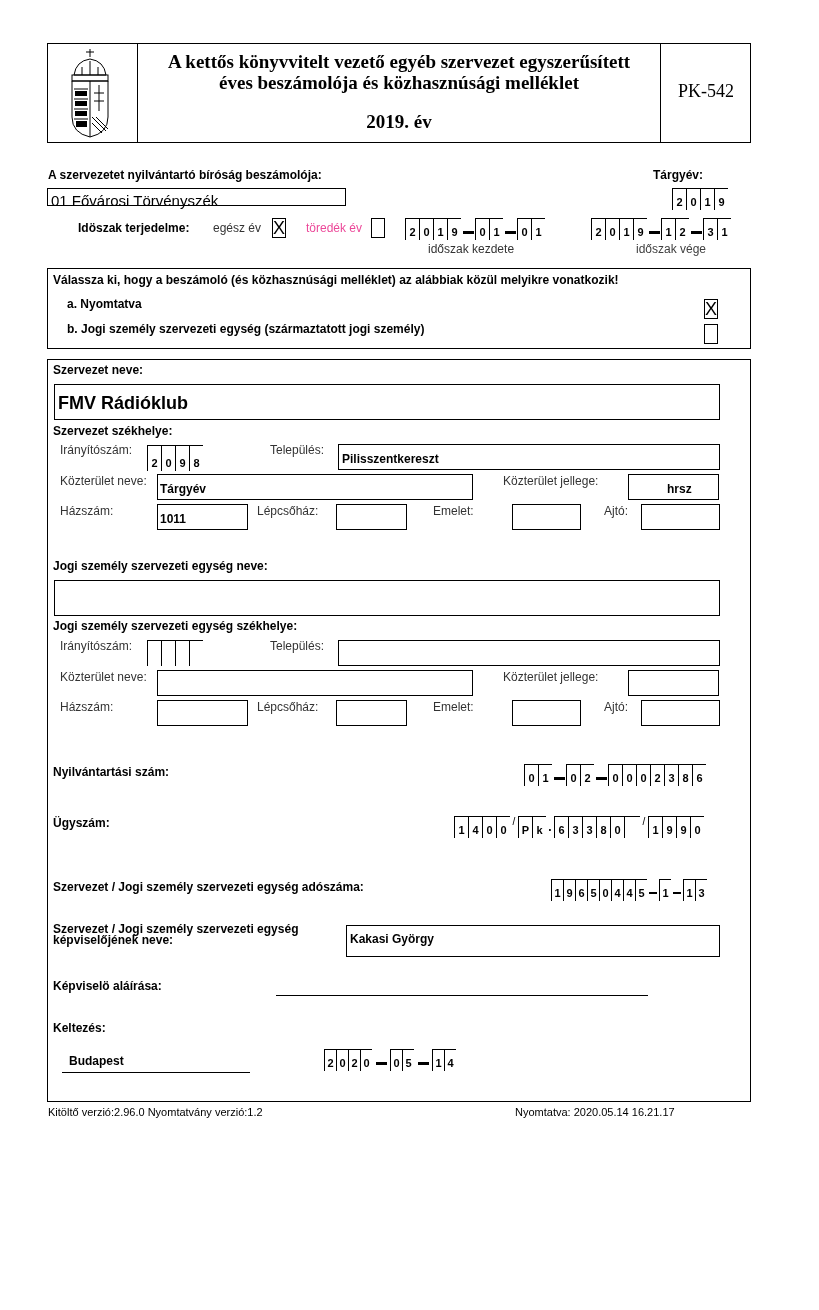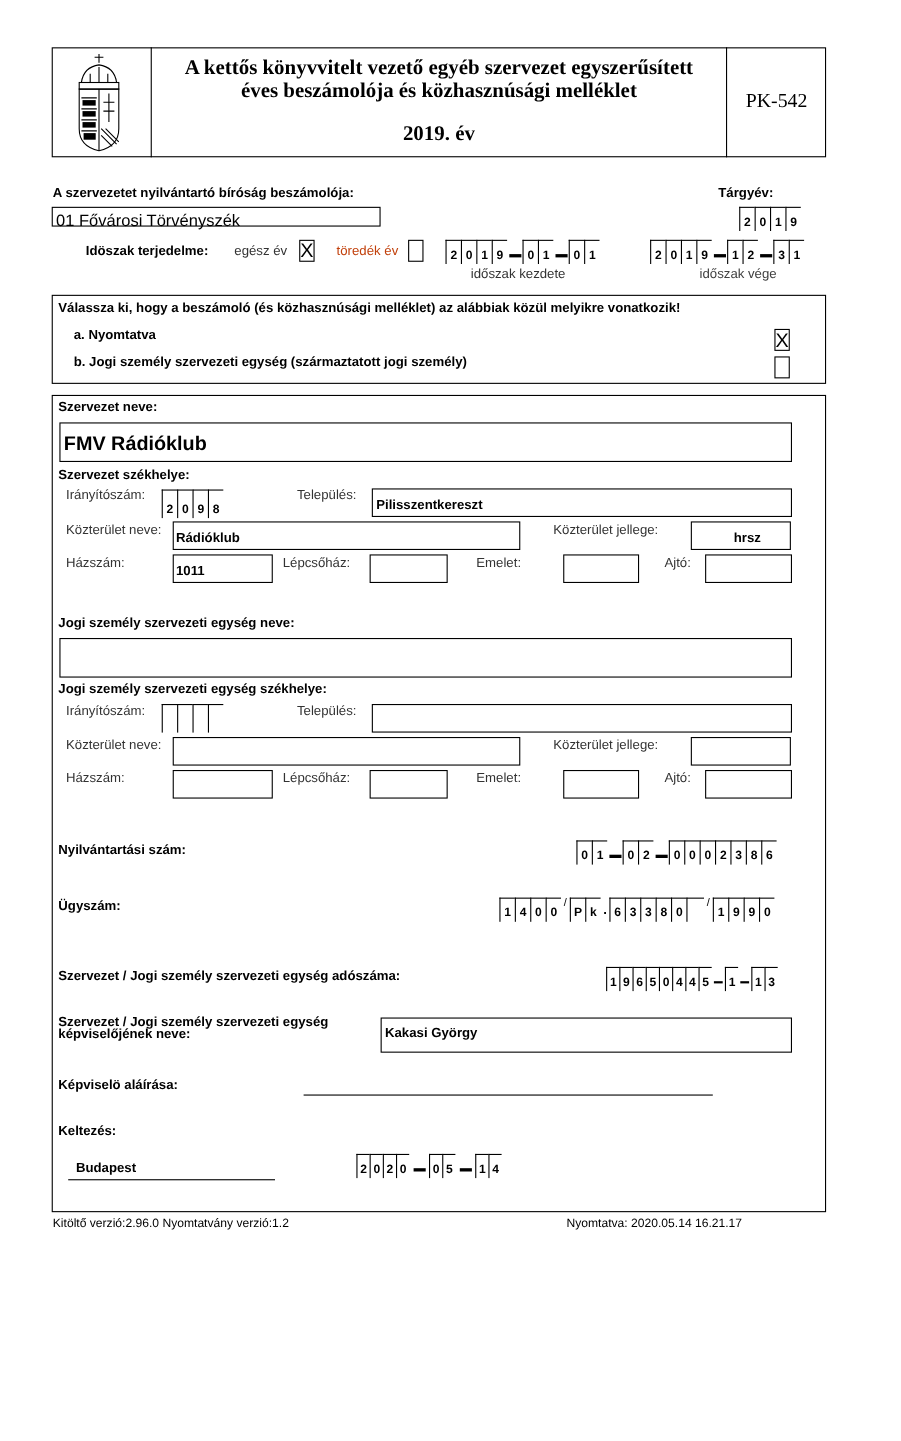--- a/index.html
+++ b/index.html
@@ -59,21 +59,21 @@
 <div class="digits" style="left:672px;top:188px;">
   <div class="dcell">2</div>
   <div class="dcell">0</div>
   <div class="dcell">1</div>
   <div class="dcell last" style="border-right:none;">9</div>
 </div>
 
 <div class="blbl" style="left:78px;top:221px;">Idöszak terjedelme:</div>
 <div class="lbl" style="left:213px;top:221px;color:#333;">egész év</div>
 <div class="chk" style="left:272px;top:218px;">X</div>
-<div class="lbl" style="left:306px;top:221px;color:#c2410c;">töredék év</div>
+<div class="lbl" style="left:306px;top:221px;color:#ec4899;">töredék év</div>
 <div class="chk" style="left:371px;top:218px;"></div>
 
 <div class="digits" style="left:405px;top:218px;">
   <div class="dcell">2</div>
   <div class="dcell">0</div>
   <div class="dcell">1</div>
   <div class="dcell">9</div>
   <div class="dsep">
       <span class="dash"></span>
     </div>
@@ -127,21 +127,21 @@
   <div class="dcell" style="height:26px;">9</div>
   <div class="dcell" style="height:26px;">8</div>
 </div>
 <div class="lbl" style="left:270px;top:443px;color:#333;">Település:</div>
 <div class="box" style="left:338px;top:444px;width:382px;height:26px;">
   <span class="val" style="left:3px;top:7px;">Pilisszentkereszt</span>
 </div>
 
 <div class="lbl" style="left:60px;top:474px;color:#333;">Közterület neve:</div>
 <div class="box" style="left:157px;top:474px;width:316px;height:26px;">
-  <span class="val" style="left:2px;top:7px;">Rádióklub</span>
+  <span class="val" style="left:2px;top:7px;">Tárgyév</span>
 </div>
 <div class="lbl" style="left:503px;top:474px;color:#333;">Közterület jellege:</div>
 <div class="box" style="left:628px;top:474px;width:91px;height:26px;">
   <span class="val" style="left:2px;top:7px;padding-left:36px;">hrsz</span>
 </div>
 
 <div class="lbl" style="left:60px;top:504px;color:#333;">Házszám:</div>
 <div class="box" style="left:157px;top:504px;width:91px;height:26px;">
   <span class="val" style="left:2px;top:7px;">1011</span>
 </div>

